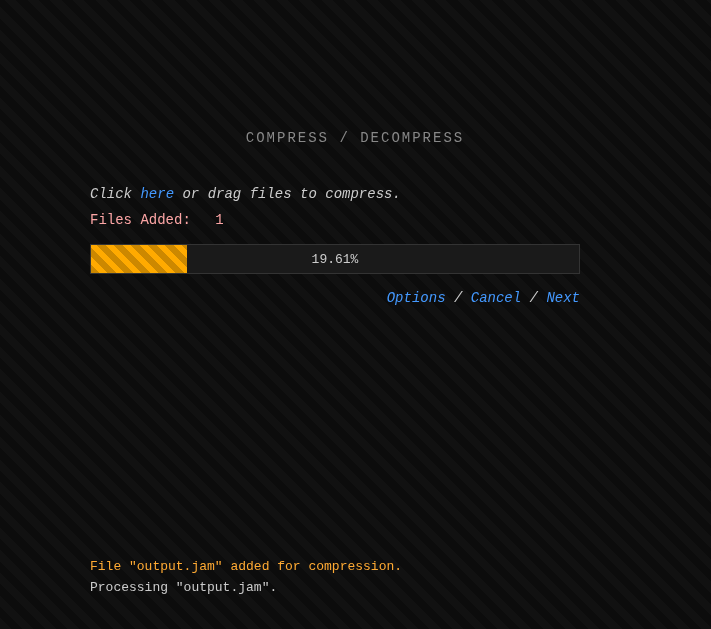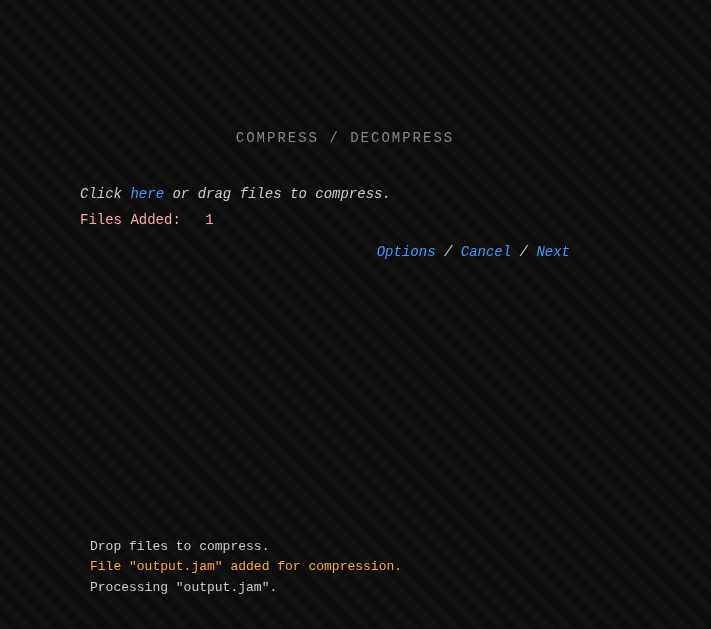--- a/index.html
+++ b/index.html
@@ -21,21 +21,21 @@
       );
       font-family: 'Courier New', Courier, monospace;
       color: #cccccc;
       overflow: hidden;
       position: relative;
     }
 
     .main-container {
       position: absolute;
       top: 130px;
-      left: 80px;
+      left: 90px;
       width: 530px;
     }
 
     .title {
       text-align: center;
       color: #888888;
       font-size: 14px;
       letter-spacing: 2px;
       margin-bottom: 40px;
       font-family: 'Courier New', Courier, monospace;
@@ -137,27 +137,30 @@
 
   <div class="click-line">
     <span>Click </span><span class="click-link">here</span><span> or drag files to compress.</span>
   </div>
 
   <div class="files-added-line">
     <span>Files Added:</span>
     <span style="margin-left: 16px;">1</span>
   </div>
 
+  <div class="progress-container">
+    <div class="progress-bar" style="width: 19.61%;"></div>
+    <div class="progress-text">19.61%</div>
+  </div>
 
   <div class="actions-line">
     <span class="action-link">Options</span>
     <span class="separator"> / </span>
     <span class="action-link">Cancel</span>
     <span class="separator"> / </span>
     <span class="action-link">Next</span>
   </div>
 </div>
 
 <div class="status-container">
-  <div class="status-line">Drop files to compress.</div>
   <div class="status-line status-line-highlight">File "output.jam" added for compression.</div>
   <div class="status-line">Processing "output.jam".</div>
 </div>
 
 </body></html>

